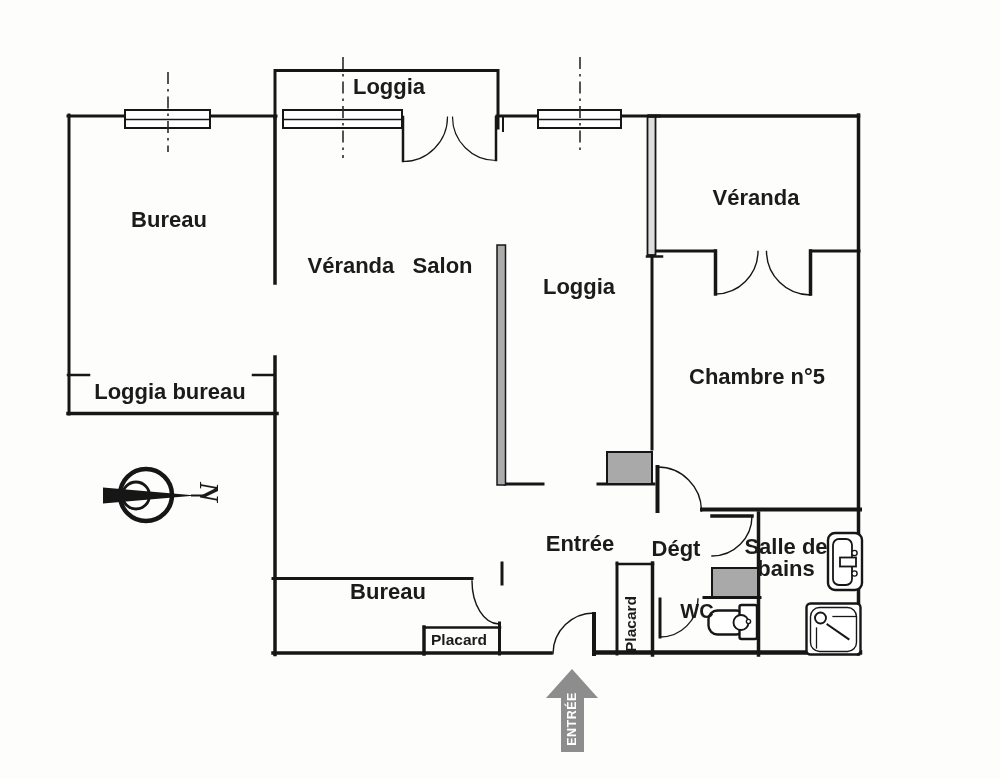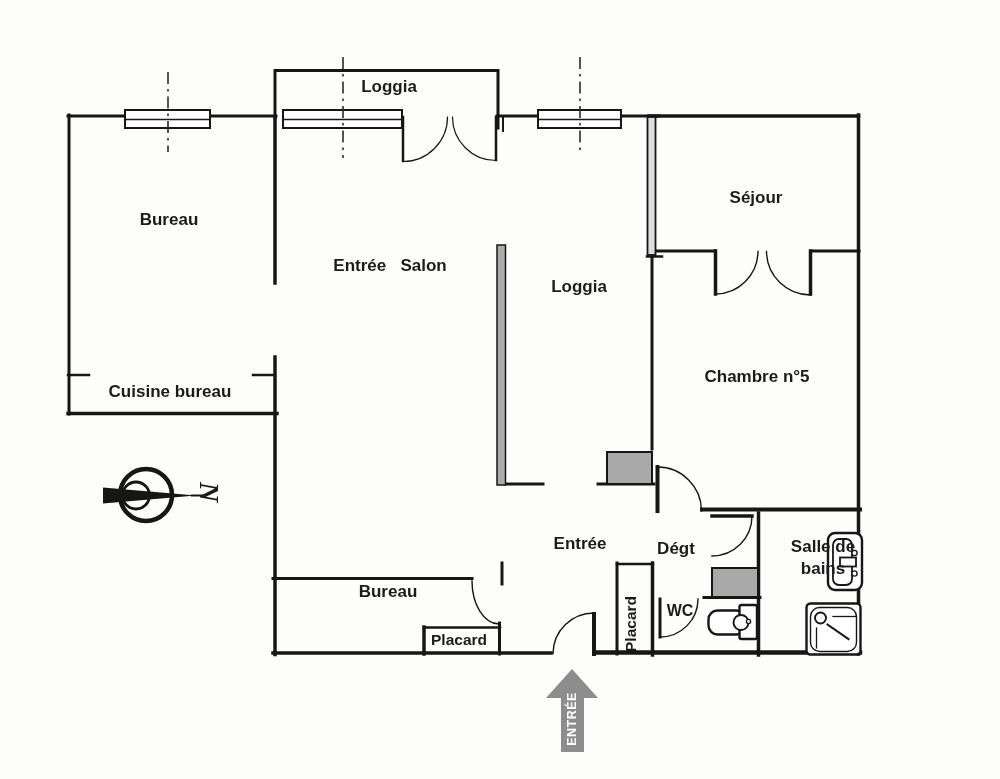--- a/index.html
+++ b/index.html
@@ -3,21 +3,21 @@
 <meta charset="utf-8">
 <style>
   html,body{margin:0;padding:0;background:#ffffff;}
   .plan{
     position:relative;width:1000px;height:779px;background:#fdfdfc;overflow:hidden;
     font-family:"Liberation Sans",sans-serif;
   }
   .plan svg{position:absolute;left:0;top:0;}
   .lbl{
     position:absolute;transform:translate(-50%,-50%);
-    font-weight:700;font-size:17px;color:#1b1b1b;line-height:22px;
+    font-weight:700;font-size:22px;color:#1b1b1b;line-height:22px;
     white-space:pre;text-align:center;pointer-events:none;
   }
   .lbl.small{font-size:15.5px;}
   .lbl.vert{transform:translate(-50%,-50%) rotate(-90deg);}
   .lbl.arrow-text{
     color:#ffffff;font-size:12.5px;letter-spacing:.5px;line-height:13px;
     transform:translate(-50%,-50%) rotate(-90deg);
   }
   .lbl.north{
     font-family:"Liberation Serif",serif;font-style:italic;font-weight:600;
@@ -169,30 +169,30 @@
         <polygon points="103,487.5 103,503.5 196,495.5" fill="#161616" stroke="none"></polygon>
         <path d="M192,495.5 H204" stroke-width="2"></path>
       </g>
 
       <polygon points="572,669 598,698 584,698 584,752 561,752 561,698 546,698" fill="#8d8d8d" stroke="none"></polygon>
     </g>
   </svg>
 
   <div class="lbl" style="left:389px;top:87px">Loggia</div>
   <div class="lbl" style="left:169px;top:220px">Bureau</div>
-  <div class="lbl" style="left:390px;top:266px">Entrée   Salon</div>
+  <div class="lbl" style="left:390px;top:266px">Véranda   Salon</div>
   <div class="lbl" style="left:579px;top:287px">Loggia</div>
-  <div class="lbl" style="left:756px;top:198px">Séjour</div>
+  <div class="lbl" style="left:756px;top:198px">Véranda</div>
   <div class="lbl" style="left:757px;top:377px">Chambre n°5</div>
-  <div class="lbl" style="left:170px;top:392px">Cuisine bureau</div>
+  <div class="lbl" style="left:170px;top:392px">Loggia bureau</div>
   <div class="lbl" style="left:580px;top:544px">Entrée</div>
   <div class="lbl" style="left:676px;top:549px">Dégt</div>
-  <div class="lbl" style="left:823px;top:558px">Salle de
+  <div class="lbl" style="left:786px;top:558px">Salle de
 bains</div>
   <div class="lbl" style="left:388px;top:592px">Bureau</div>
   <div class="lbl small" style="left:459px;top:640px">Placard</div>
   <div class="lbl small vert" style="left:631px;top:624px">Placard</div>
-  <div class="lbl" style="left:680px;top:611px;font-size:16px">WC</div>
+  <div class="lbl" style="left:697px;top:611px;font-size:20px">WC</div>
 
   <div class="lbl arrow-text" style="left:572px;top:719px">ENTRÉE</div>
   <div class="lbl north" style="left:209px;top:492px">N</div>
 
 </div>
 
 </body></html>

